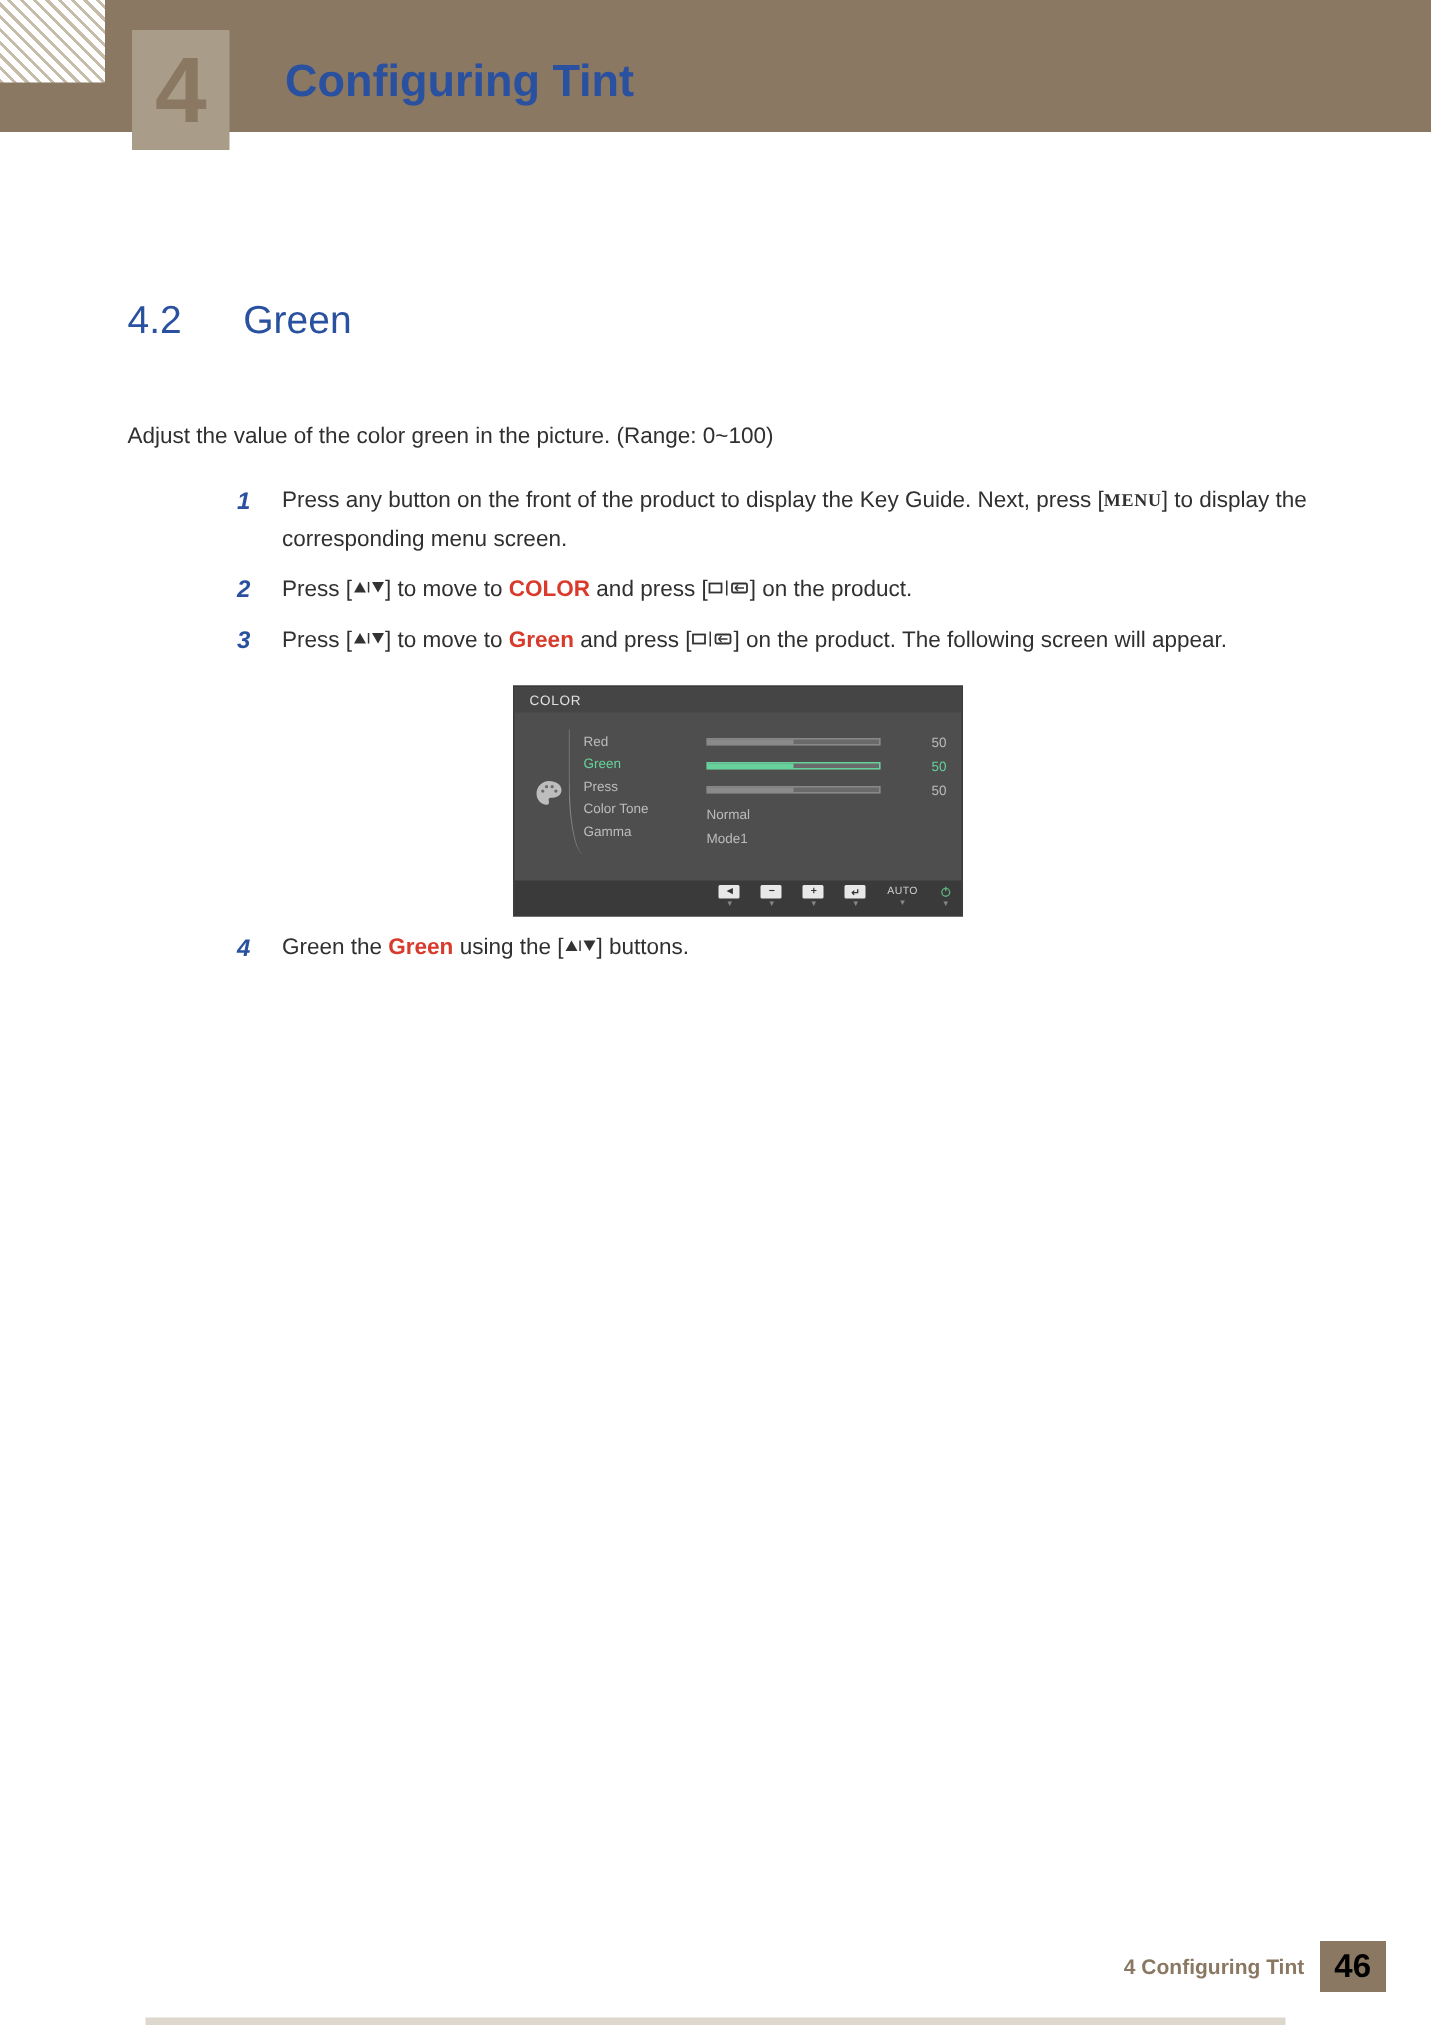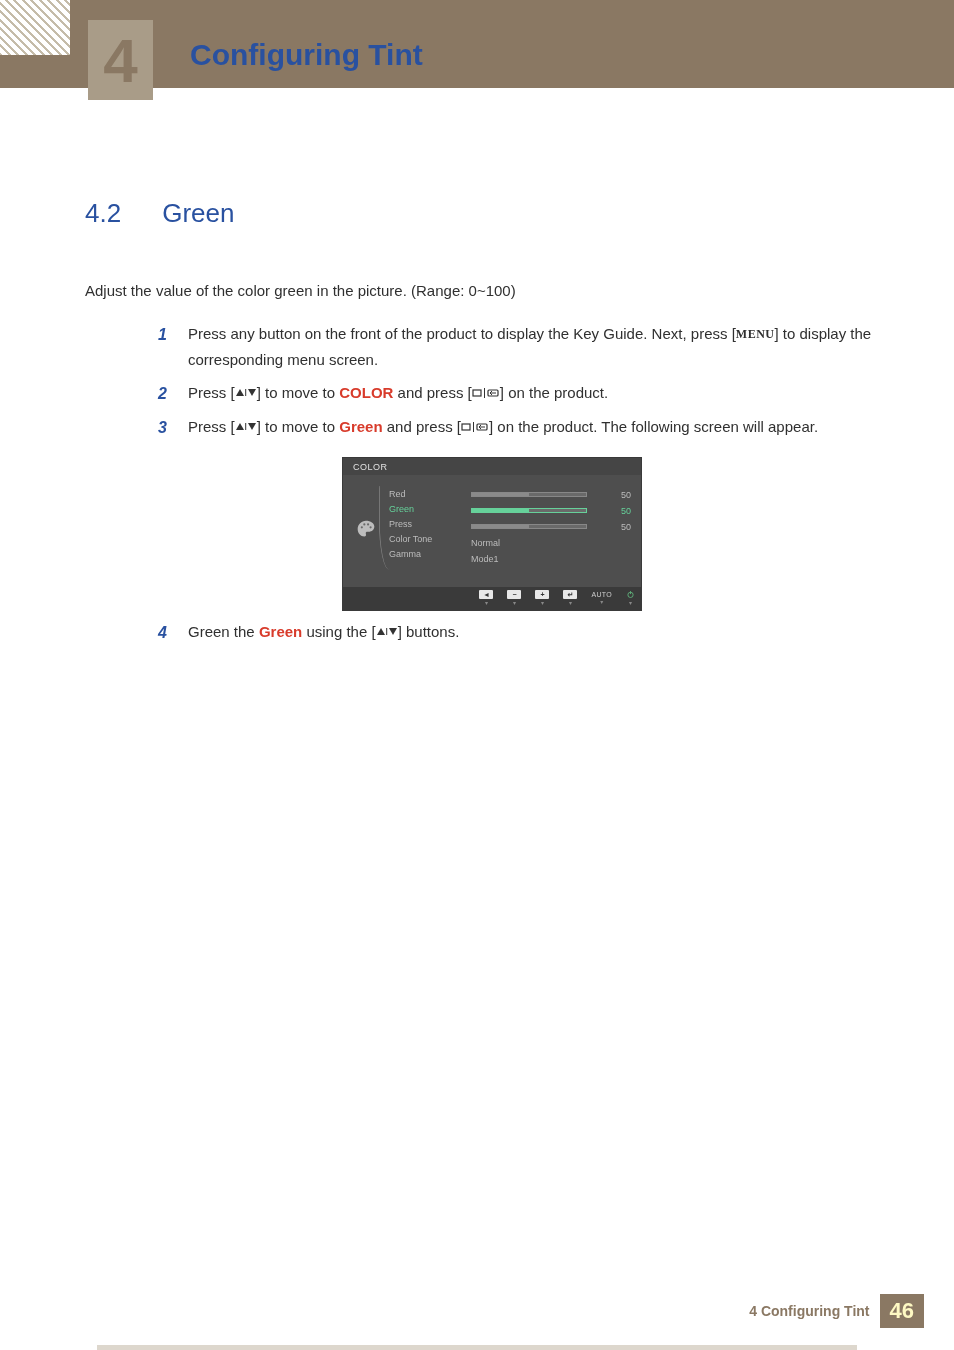--- a/index.html
+++ b/index.html
@@ -222,21 +222,21 @@
       align-items: center;
       gap: 10px;
     }
     .footer-text {
       color: #8a7863;
       font-size: 14px;
       font-weight: bold;
     }
     .footer-pagenum {
       background: #8a7863;
-      color: #fef9c3;
+      color: #000000;
       font-size: 22px;
       font-weight: bold;
       padding: 4px 10px;
     }
     .footer-bar {
       position: absolute;
       bottom: 0;
       left: 97px;
       width: 760px;
       height: 5px;

